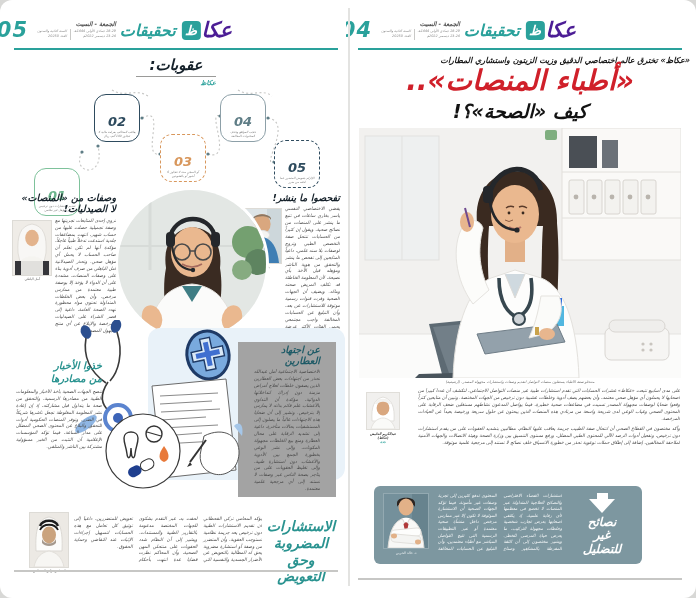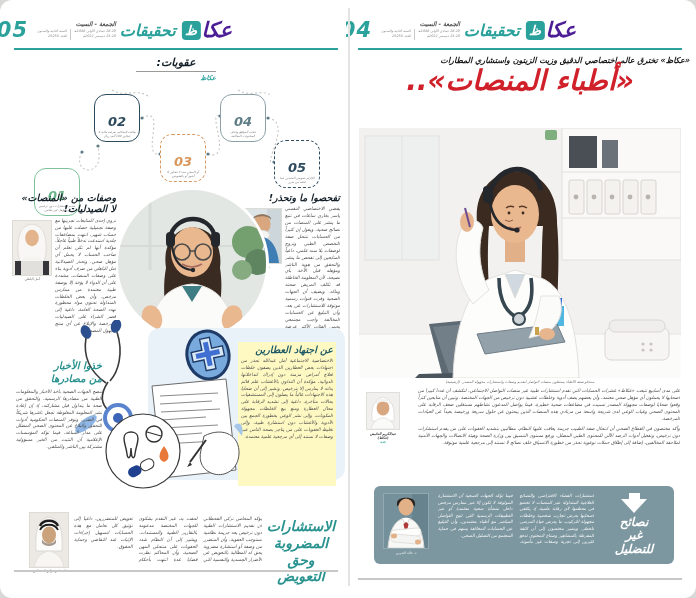--- a/index.html
+++ b/index.html
@@ -35,33 +35,33 @@
   .h-red { position:absolute; top:58px; left:0; right:0; text-align:center; font-size:28px; font-weight:900; color:#d0202a; line-height:1.05; }
   .h-black { position:absolute; top:92px; left:0; right:0; text-align:center; font-size:19px; font-weight:900; color:#121212; }
   .mainphoto { position:absolute; top:120px; left:9px; width:322px; height:250px; overflow:hidden; background:#f2f1ef; }
   .mp-cap { position:absolute; top:372px; left:10px; right:10px; }
   .bodytext { position:absolute; top:380px; right:10px; width:262px; height:86px; }
   .bodytext p { margin-bottom:4px; }
   .reporter { position:absolute; top:384px; left:14px; width:38px; }
   .reporter .ph { width:34px; height:38px; margin:0 auto; border:1px solid #e0ded9; }
   .reporter .nm { font-size:3.4px; font-weight:700; color:#333; text-align:center; margin-top:2px; }
   .reporter .ct { font-size:3.4px; font-weight:700; color:#2aa19b; text-align:center; }
-  .advicebox { position:absolute; top:478px; left:24px; width:300px; height:78px; background:#7d97a0; border-radius:6px; display:flex; direction:rtl; padding:7px 8px; gap:8px; }
+  .advicebox { position:absolute; top:478px; left:24px; width:268px; height:78px; background:#7d97a0; border-radius:6px; display:flex; direction:rtl; padding:7px 8px; gap:8px; }
   .ab-side { width:64px; display:flex; flex-direction:column; align-items:center; }
   .ab-arrow { width:0; height:0; border-left:13px solid transparent; border-right:13px solid transparent; border-top:14px solid #fff; margin-top:-2px; }
   .ab-shaft { width:11px; height:11px; background:#fff; }
   .ab-title { font-size:12px; font-weight:900; color:#fff; text-align:center; line-height:1.15; margin-top:3px; }
   .ab-text { flex:1; column-count:2; column-gap:7px; font-size:4.4px; line-height:1.5; color:#f4f7f8; text-align:justify; overflow:hidden; }
   .ab-photo { width:48px; display:flex; flex-direction:column; align-items:center; }
   .ab-photo .ph { width:46px; height:56px; border:1px solid #93a9b1; }
   .ab-photo .nm { font-size:3.4px; color:#eef3f4; margin-top:2px; }
 
   
   .pen-wrap { position:absolute; top:48px; left:50%; transform:translateX(-50%); width:80px; }
-  .pen-title { font-size:11px; font-weight:900; color:#15212a; text-align:center; }
+  .pen-title { font-size:15px; font-weight:900; color:#15212a; text-align:center; }
   .pen-line { height:1px; background:#9a9a98; margin-top:2px; }
   .pen-src { font-size:6.5px; font-weight:900; color:#2aa19b; text-align:right; margin-top:2px; }
   .steps { position:absolute; top:80px; left:6px; width:328px; height:102px; }
   .step { position:absolute; width:46px; height:48px; border-radius:12px; background:#fff; text-align:center; padding-top:20px; }
   .step .n { font-size:13px; font-weight:700; display:block; line-height:1.1; }
   .step .x { font-size:3px; color:#7a7a7a; line-height:1.35; display:block; padding:1px 3px; text-align:center; }
   .s1 { border:1.4px solid #7ec29b; left:22px; top:44px;margin-top:36px; } .s1 .n{color:#6bb58c;}
   .s2 { border:1.4px solid #2e4b5e; left:82px; top:6px; } .s2 .n{color:#2e4b5e;}
   .s3 { border:1.4px dashed #d8975c; left:148px; top:46px; } .s3 .n{color:#d8975c;}
   .s4 { border:1.4px solid #8da0a8; left:208px; top:6px; } .s4 .n{color:#5f7d86;}
@@ -75,21 +75,21 @@
   .floatph .ph { width:40px; height:56px; border:1px solid #dddbd6; }
   .floatph .nm { font-size:3.2px; color:#555; text-align:center; margin-top:1px; }
   .circlephoto { position:absolute; top:182px; left:112px; width:148px; height:148px; border-radius:50%; overflow:hidden; box-shadow:0 0 0 3px #fff; }
 
   .bluepanel { position:absolute; top:320px; left:142px; width:197px; height:152px; background:#e9f2f9; border-radius:12px; }
   .steth { position:absolute; top:312px; left:66px; width:80px; height:116px; }
   .crossbadge { position:absolute; top:318px; left:176px; width:52px; height:58px; }
   .newsT { position:absolute; top:352px; right:244px; left:10px; width:86px; }
   .news-title { font-size:10px; font-weight:900; color:#2a9390; text-align:right; line-height:1.25; }
   .news-text { margin-top:4px; height:84px; }
-  .herbal { position:absolute; top:334px; left:232px; width:98px; background:#fef9c3; padding:2px 3px; }
+  .herbal { position:absolute; top:334px; left:232px; width:98px; background:#a3a3a3; padding:2px 16px; }
   .herbal-title { font-size:9.5px; font-weight:900; color:#1d5a66; text-align:right; }
   .herbal-text { margin-top:3px; height:126px; }
   .paperart { position:absolute; top:366px; left:140px; width:98px; height:112px; }
   .toothcircle { position:absolute; top:404px; left:98px; width:78px; height:78px; }
 
   .consult { position:absolute; top:504px; left:10px; right:10px; height:64px; }
   .consult-title { position:absolute; right:0; top:6px; width:70px; font-size:14px; font-weight:900; color:#2a9390; text-align:center; line-height:1.2; }
   .consult-text { position:absolute; right:74px; left:58px; top:4px; height:58px; column-count:3; column-gap:6px; }
   .consult-ph { position:absolute; left:12px; top:0; width:42px; }
   .consult-ph .ph { width:40px; height:56px; border:1px solid #dddbd6; margin:0 auto; }
@@ -120,20 +120,21 @@
         <div class="dcol">
           <div>السنة الثانية والستون</div>
           <div>العدد 20250</div>
         </div>
       </div>
     </div>
     <div class="rule"></div>
 
     <div class="kicker">«عكاظ» تخترق عالم اختصاصي الدقيق وزيت الزيتون واستشاري المطارات</div>
     <div class="h-red">«أطباء المنصات»..</div>
+    <div class="h-black">كيف «الصحة»؟!</div>
 
     <div class="mainphoto">
       <svg width="322" height="250" viewBox="0 0 322 250">
         <rect width="322" height="250" fill="#f2f1ef"></rect>
         <rect x="6" y="8" width="74" height="124" fill="#eef0f0" stroke="#e1e1df"></rect>
         <line x1="43" y1="8" x2="43" y2="132" stroke="#e1e1df"></line>
         <rect x="203" y="0" width="119" height="132" fill="#faf9f7" stroke="#e2e0dc"></rect>
         <line x1="203" y1="44" x2="322" y2="44" stroke="#e2e0dc"></line>
         <line x1="203" y1="90" x2="322" y2="90" stroke="#e2e0dc"></line>
         <rect x="210" y="8" width="28" height="32" fill="#4a4f55"></rect>
@@ -318,21 +319,21 @@
         <span class="n">04</span>
         <span class="x">حجب المواقع وحذف المحتويات المخالفة</span>
       </div>
       <div class="step s5">
         <span class="n">05</span>
         <span class="x">الإلزام بتعويض المتضرر عما لحقه من ضرر</span>
       </div>
     </div>
 
     <div class="colR">
-      <div class="col-title">تفحصوا ما وتحذر!</div>
+      <div class="col-title">تفحصوا ما ينشر!</div>
       <div class="floatph" style="float:left;">
         <div class="ph">
           <svg width="38" height="54" viewBox="0 0 38 54">
             <rect width="38" height="54" fill="#dde4e7"></rect>
             <rect x="24" width="14" height="54" fill="#cdd7db"></rect>
             <ellipse cx="19" cy="15" rx="8.6" ry="10" fill="#d9a77f"></ellipse>
             <path d="M10,11 C12,6 26,6 28,11 L28,9 C25,4 13,4 10,9 Z" fill="#8c7763"></path>
             <ellipse cx="19" cy="26" rx="7.6" ry="4.6" fill="#f4f4f2" stroke="#ddd"></ellipse>
             <path d="M2,54 C4,36 11,29 19,28 C27,29 34,36 36,54 Z" fill="#3e7eb4"></path>
             <line x1="19" y1="30" x2="19" y2="46" stroke="#2d5f8a" stroke-width="1.4"></line>

